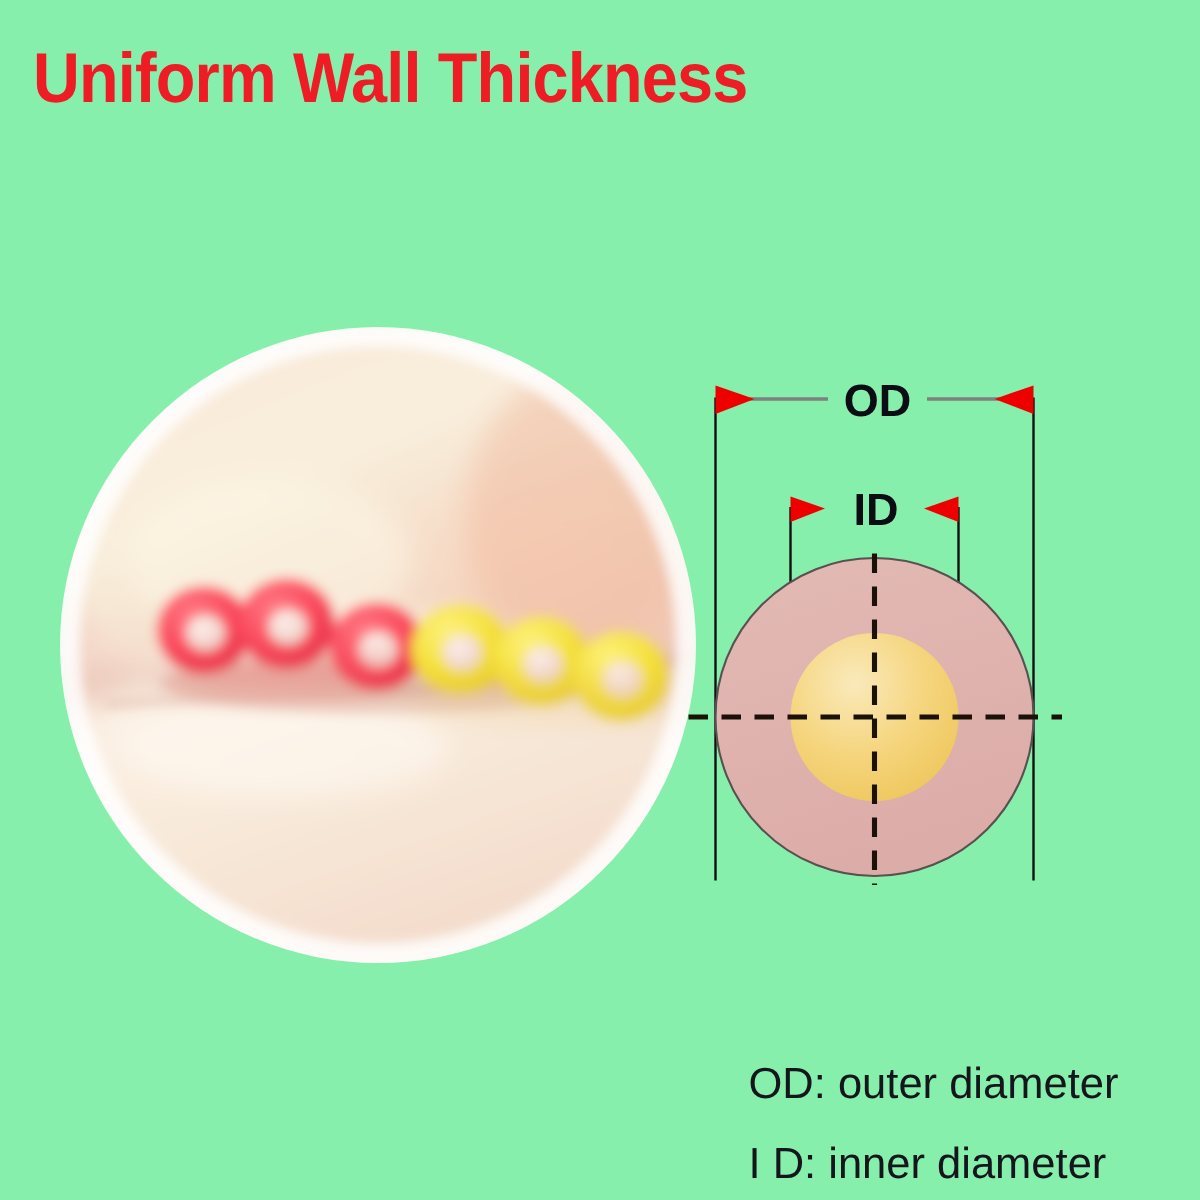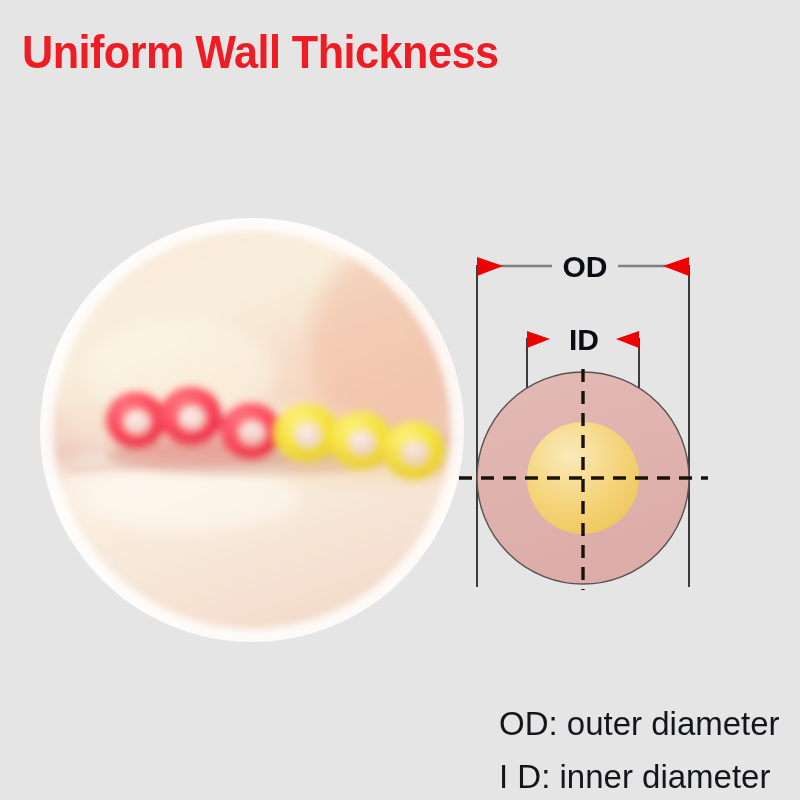--- a/index.html
+++ b/index.html
@@ -8,21 +8,21 @@
     padding: 0;
     background: #ffffff;
   }
   body {
     font-family: "Liberation Sans", sans-serif;
   }
   #page {
     position: relative;
     width: 800px;
     height: 800px;
-    background: #e5e5e5;
+    background: #86efac;
     overflow: hidden;
   }
 
   
   .title {
     position: absolute;
     left: 22px;
     top: 28px;
     font-family: "Liberation Sans Narrow", "Liberation Sans", sans-serif;
     font-size: 47px;
@@ -64,21 +64,21 @@
 
   
   .legend {
     position: absolute;
     left: 499px;
     top: 697px;
     width: 300px;
   }
   .legend-line {
     font-family: "Liberation Sans", sans-serif;
-    font-size: 33px;
+    font-size: 29px;
     color: #15161c;
     line-height: 53px;
     white-space: nowrap;
   }
 </style>
 </head>
 <body>
 
 <div id="page">
 

